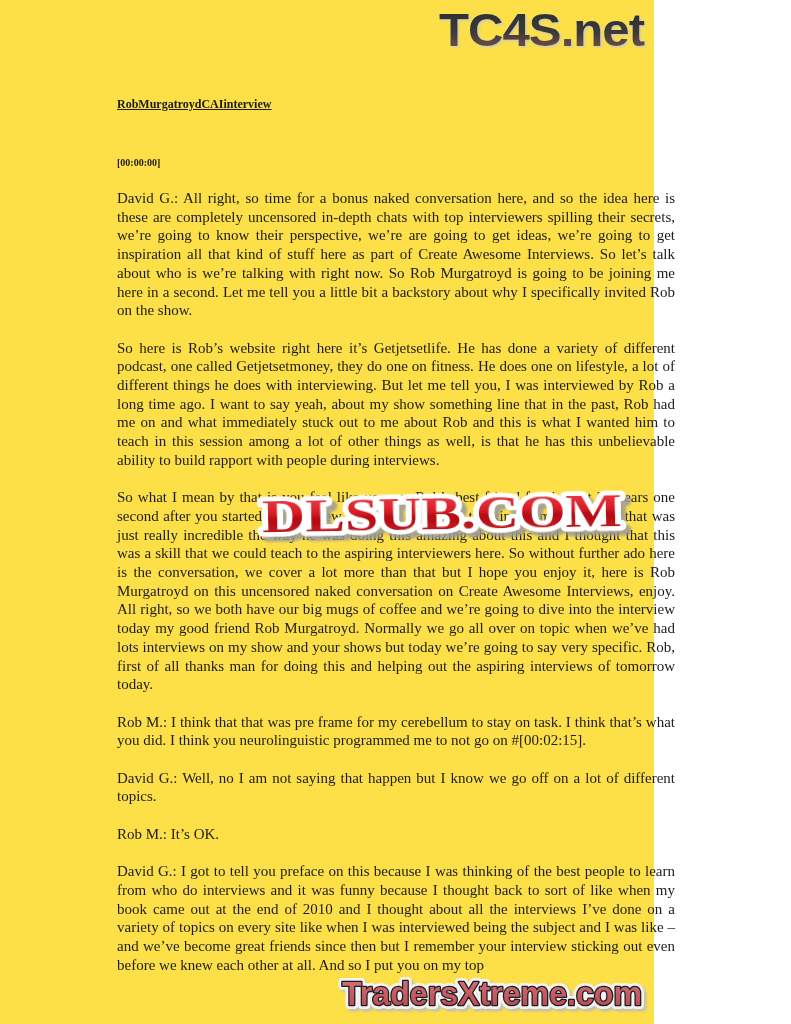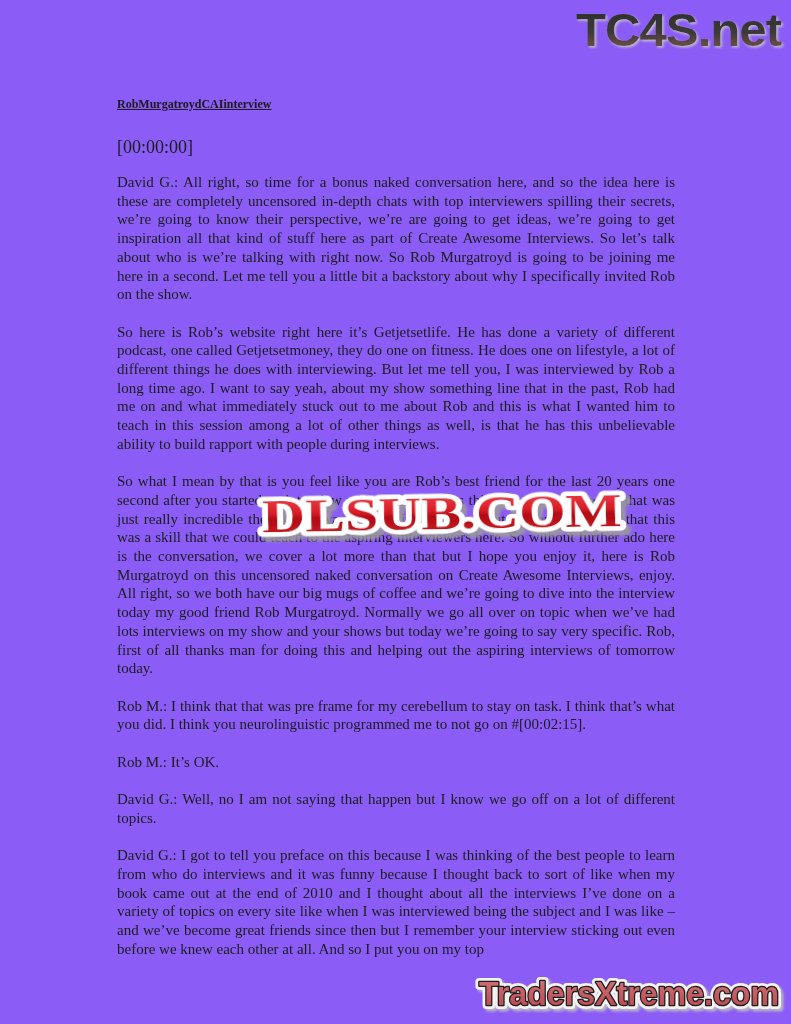--- a/index.html
+++ b/index.html
@@ -5,22 +5,22 @@
   html, body { margin: 0; padding: 0; }
   body {
     width: 791px; height: 1024px;
     background: #ffffff;
     font-family: "Liberation Serif", serif;
     position: relative;
     overflow: hidden;
   }
   .page {
     position: relative;
-    width: 791px; height: 1024px;
-    background: #8b5cf6;
+    width: 654px; height: 1024px;
+    background: #fde047;
   }
   
   .tc4s-logo {
     position: absolute;
     top: 2px; right: 4px;
     width: 215px; height: 56px;
   }
   
   .content {
     position: absolute;
@@ -29,23 +29,23 @@
     color: #1c1c1c;
   }
   .doc-title {
     display: inline-block;
     font-size: 12px; line-height: 19px;
     font-weight: bold;
     text-decoration: underline;
     margin: 0 0 24px 0;
   }
   .timestamp {
-    font-size: 18px; line-height: 18px;
-    font-weight: normal;
-    margin: 0 0 17px 0;
+    font-size: 10px; line-height: 18px;
+    font-weight: bold;
+    margin: 16px 0 17px 0;
   }
   .content p {
     font-size: 15px;
     line-height: 18.7px;
     margin: 0 0 18.7px 0;
     text-align: justify;
   }
   
   .watermark-wrap {
     position: absolute;
@@ -78,22 +78,22 @@
     <text x="4" y="44" font-family="Liberation Sans, sans-serif" font-size="47" font-weight="bold" letter-spacing="-1" fill="url(#tcGrad)" textLength="205" lengthAdjust="spacingAndGlyphs" filter="url(#tcShadow)">TC4S.net</text>
   </svg>
 
   <div class="content">
     <div class="doc-title">RobMurgatroydCAIinterview</div>
     <div class="timestamp">[00:00:00]</div>
     <p>David G.: All right, so time for a bonus naked conversation here, and so the idea here is these are completely uncensored in-depth chats with top interviewers spilling their secrets, we’re going to know their perspective, we’re are going to get ideas, we’re going to get inspiration all that kind of stuff here as part of Create Awesome Interviews. So let’s talk about who is we’re talking with right now. So Rob Murgatroyd is going to be joining me here in a second. Let me tell you a little bit a backstory about why I specifically invited Rob on the show.</p>
     <p>So here is Rob’s website right here it’s Getjetsetlife. He has done a variety of different podcast, one called Getjetsetmoney, they do one on fitness. He does one on lifestyle, a lot of different things he does with interviewing. But let me tell you, I was interviewed by Rob a long time ago. I want to say yeah, about my show something line that in the past, Rob had me on and what immediately stuck out to me about Rob and this is what I wanted him to teach in this session among a lot of other things as well, is that he has this unbelievable ability to build rapport with people during interviews.</p>
     <p>So what I mean by that is you feel like you are Rob’s best friend for the last 20 years one second after you started an interview with him and I was thinking to myself, wow, that was just really incredible the way he was doing this amazing about this and I thought that this was a skill that we could teach to the aspiring interviewers here. So without further ado here is the conversation, we cover a lot more than that but I hope you enjoy it, here is Rob Murgatroyd on this uncensored naked conversation on Create Awesome Interviews, enjoy. All right, so we both have our big mugs of coffee and we’re going to dive into the interview today my good friend Rob Murgatroyd. Normally we go all over on topic when we’ve had lots interviews on my show and your shows but today we’re going to say very specific. Rob, first of all thanks man for doing this and helping out the aspiring interviews of tomorrow today.</p>
     <p>Rob M.: I think that that was pre frame for my cerebellum to stay on task. I think that’s what you did. I think you neurolinguistic programmed me to not go on #[00:02:15].</p>
+    <p>David G.: Well, no I am not saying that happen but I know we go off on a lot of different topics.</p>
     <p>Rob M.: It’s OK.</p>
-    <p>David G.: Well, no I am not saying that happen but I know we go off on a lot of different topics.</p>
     <p>David G.: I got to tell you preface on this because I was thinking of the best people to learn from who do interviews and it was funny because I thought back to sort of like when my book came out at the end of 2010 and I thought about all the interviews I’ve done on a variety of topics on every site like when I was interviewed being the subject and I was like – and we’ve become great friends since then but I remember your interview sticking out even before we knew each other at all. And so I put you on my top</p>
   </div>
 
   <div class="watermark-wrap">
     <svg width="410" height="58" viewBox="0 0 410 58">
       <defs>
         <linearGradient id="wmGrad" x1="0" y1="0" x2="0" y2="1">
           <stop offset="0%" stop-color="#ef4a52"></stop>
           <stop offset="45%" stop-color="#d81b25"></stop>
           <stop offset="55%" stop-color="#b30d16"></stop>

